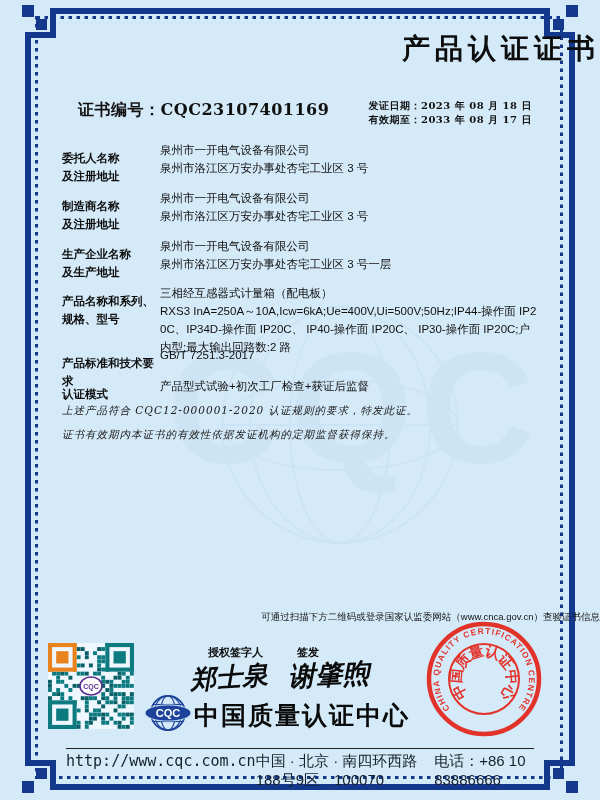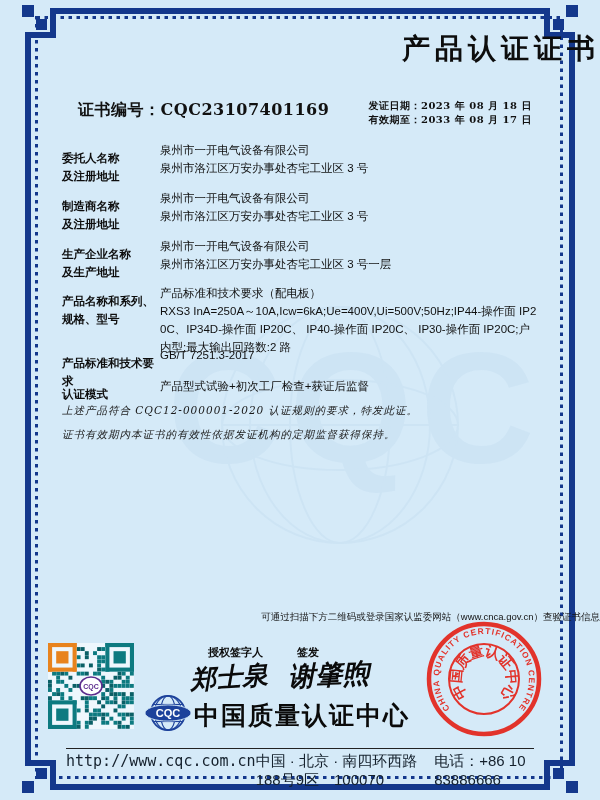--- a/index.html
+++ b/index.html
@@ -107,21 +107,21 @@
         <div>泉州市一开电气设备有限公司</div>
         <div>泉州市洛江区万安办事处杏宅工业区 3 号一层</div>
       </div>
   </div>
   <div class="row" style="top:284px">
     <div class="lab">
         <div>产品名称和系列、</div>
         <div>规格、型号</div>
       </div>
     <div class="val">
-        <div>产品标准和技术要求（配电板）</div>
+        <div>三相经互感器式计量箱（配电板）</div>
         <div>RXS3 InA=250A～10A,Icw=6kA;Ue=400V,Ui=500V;50Hz;IP44-操作面 IP20C、IP34D-操作面 IP20C、 IP40-操作面 IP20C、 IP30-操作面 IP20C;户内型;最大输出回路数:2 路</div>
       </div>
   </div>
   <div class="row" style="top:346px">
     <div class="lab" style="width:98px">产品标准和技术要求</div>
     <div class="val" style="left:98px">GB/T 7251.3-2017</div>
   </div>
   <div class="row" style="top:377px">
     <div class="lab">认证模式</div>
     <div class="val">产品型式试验+初次工厂检查+获证后监督</div>

